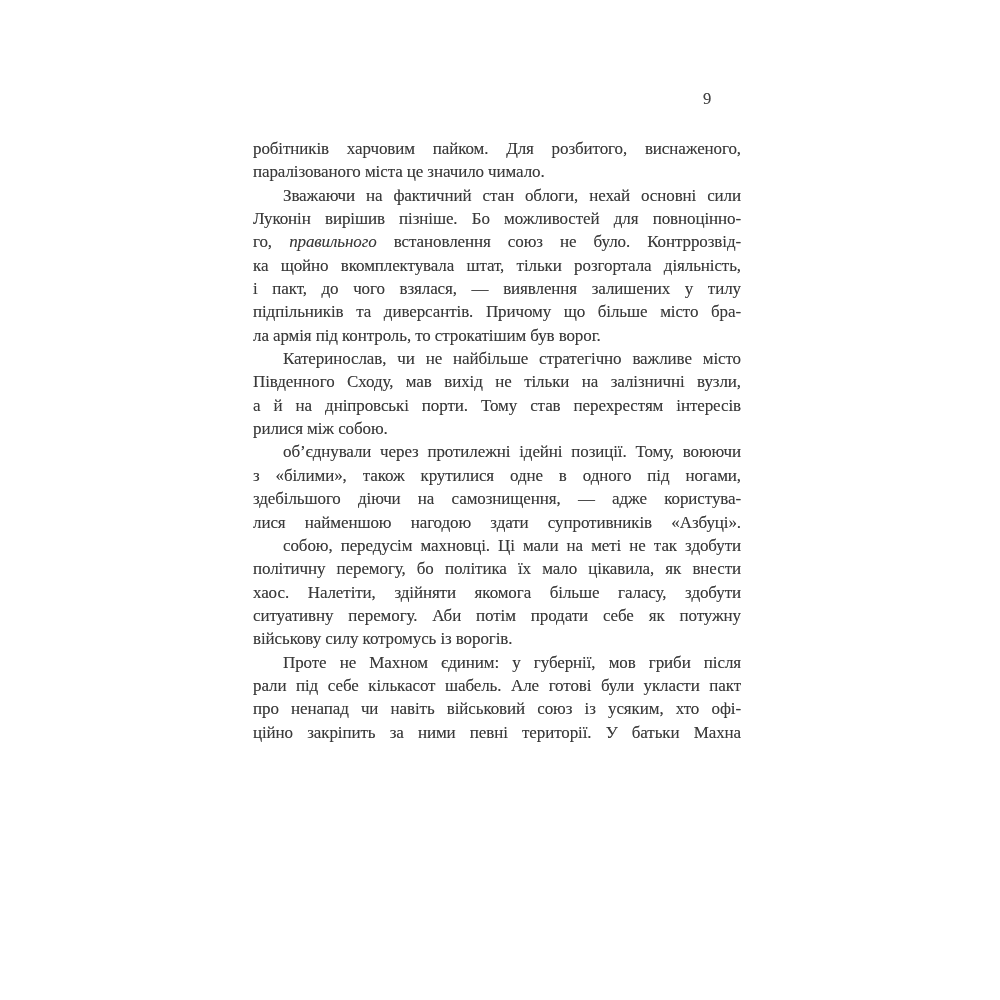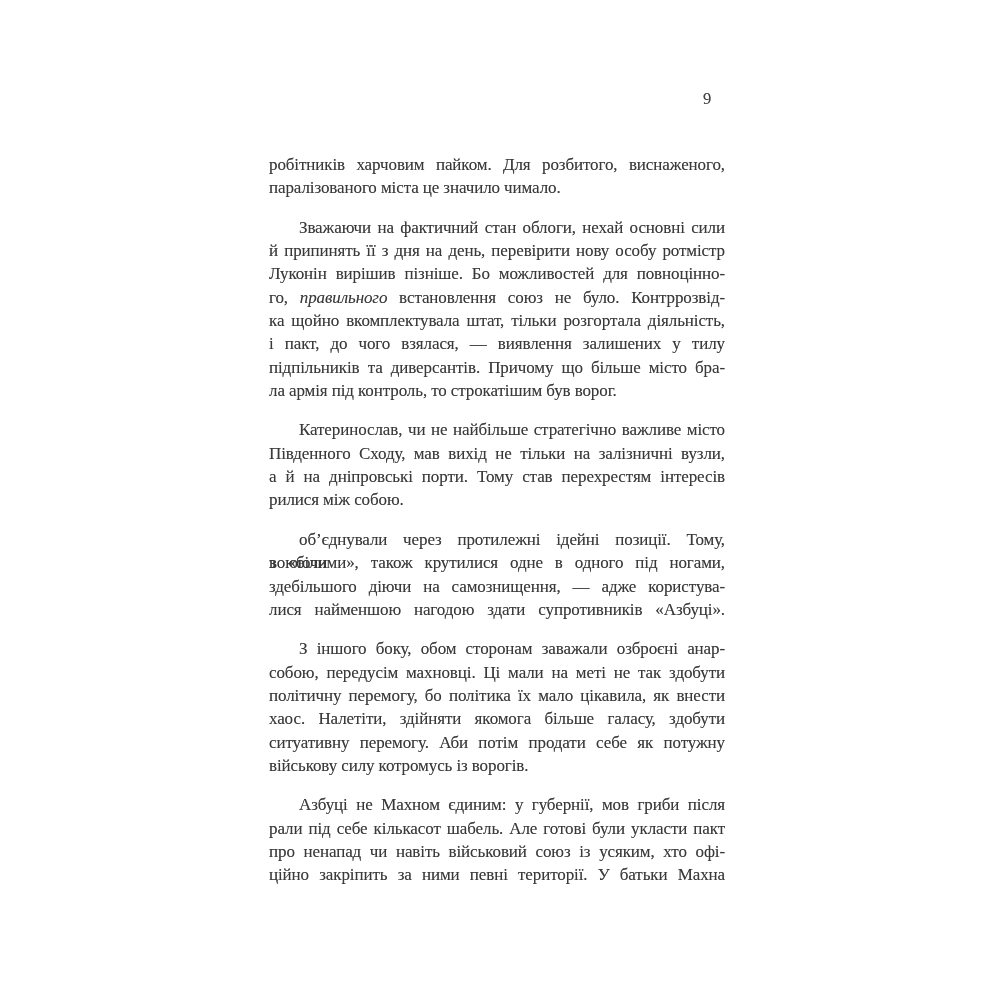--- a/index.html
+++ b/index.html
@@ -30,21 +30,21 @@
     left: 253px;
     top: 137px;
     width: 488px;
     font-size: 17px;
     letter-spacing: -0.1px;
     line-height: 23.35px;
     color: #3a3a3a;
     text-shadow: 0 0 0.5px rgba(55,55,55,0.45);
   }
   .para {
-    margin: 16px;
+    margin: 0;
     padding: 0;
   }
   .line {
     text-align: justify;
     text-align-last: justify;
     height: 23.35px;
   }
   .line.para-end {
     text-align-last: left;
   }
@@ -60,48 +60,46 @@
 
 <div class="page">
   <div class="page-number">9</div>
   <div class="text-block">
       <div class="para">
         <div class="line"><span>робітників харчовим пайком. Для розбитого, виснаженого,</span></div>
         <div class="line para-end"><span>паралізованого міста це значило чимало.</span></div>
       </div>
       <div class="para indent">
         <div class="line"><span>Зважаючи на фактичний стан облоги, нехай основні сили</span></div>
-        <div class="line"><span>й припинять її з дня на день, перевірити нову особу ротмістр</span></div>
         <div class="line"><span>Луконін вирішив пізніше. Бо можливостей для повноцінно-</span></div>
         <div class="line"><span>го, </span><span class="italic">правильного</span><span> встановлення союз не було. Контррозвід-</span></div>
         <div class="line"><span>ка щойно вкомплектувала штат, тільки розгортала діяльність,</span></div>
         <div class="line"><span>і пакт, до чого взялася, — виявлення залишених у тилу</span></div>
         <div class="line"><span>підпільників та диверсантів. Причому що більше місто бра-</span></div>
         <div class="line para-end"><span>ла армія під контроль, то строкатішим був ворог.</span></div>
       </div>
       <div class="para indent">
         <div class="line"><span>Катеринослав, чи не найбільше стратегічно важливе місто</span></div>
         <div class="line"><span>Південного Сходу, мав вихід не тільки на залізничні вузли,</span></div>
         <div class="line"><span>а й на дніпровські порти. Тому став перехрестям інтересів</span></div>
         <div class="line para-end"><span>рилися між собою.</span></div>
       </div>
       <div class="para indent">
         <div class="line"><span>об’єднували через протилежні ідейні позиції. Тому, воюючи</span></div>
         <div class="line"><span>з «білими», також крутилися одне в одного під ногами,</span></div>
         <div class="line"><span>здебільшого діючи на самознищення, — адже користува-</span></div>
         <div class="line"><span>лися найменшою нагодою здати супротивників «Азбуці».</span></div>
       </div>
       <div class="para indent">
-        <div class="line"><span>З іншого боку, обом сторонам заважали озброєні анар-</span></div>
         <div class="line"><span>собою, передусім махновці. Ці мали на меті не так здобути</span></div>
         <div class="line"><span>політичну перемогу, бо політика їх мало цікавила, як внести</span></div>
         <div class="line"><span>хаос. Налетіти, здійняти якомога більше галасу, здобути</span></div>
         <div class="line"><span>ситуативну перемогу. Аби потім продати себе як потужну</span></div>
         <div class="line para-end"><span>військову силу котромусь із ворогів.</span></div>
       </div>
       <div class="para indent">
-        <div class="line"><span>Азбуці не Махном єдиним: у губернії, мов гриби після</span></div>
+        <div class="line"><span>Проте не Махном єдиним: у губернії, мов гриби після</span></div>
         <div class="line"><span>рали під себе кількасот шабель. Але готові були укласти пакт</span></div>
         <div class="line"><span>про ненапад чи навіть військовий союз із усяким, хто офі-</span></div>
         <div class="line"><span>ційно закріпить за ними певні території. У батьки Махна</span></div>
       </div>
     </div>
 </div>
 
 </body></html>

